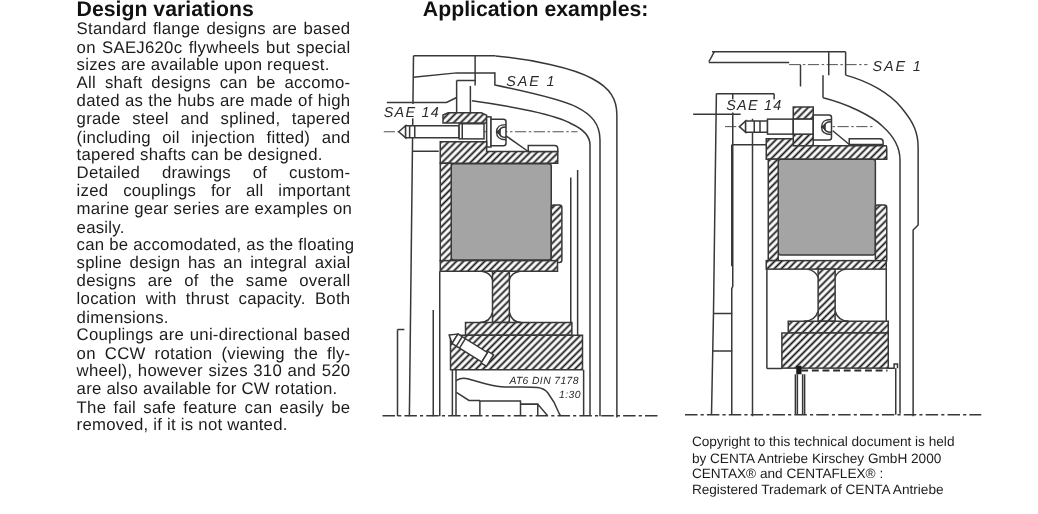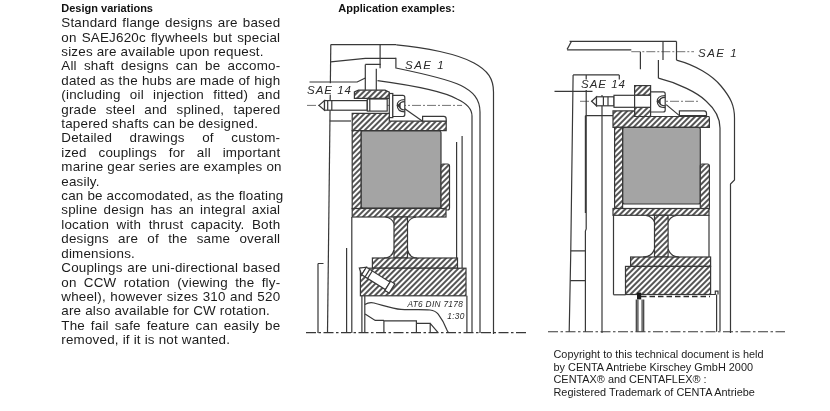--- a/index.html
+++ b/index.html
@@ -1,44 +1,44 @@
 <!DOCTYPE html>
 <html><head>
 <meta charset="utf-8">
 <style>
 html,body{margin:0;padding:0;width:830px;height:411px;background:#ffffff;overflow:hidden;}
 body{font-family:"Liberation Sans",sans-serif;color:#1e1e1e;position:relative;}
-.hd{position:absolute;font-weight:bold;font-size:11px;color:#111;line-height:14px;}
+.hd{position:absolute;font-weight:bold;font-size:17px;color:#111;line-height:14px;}
 #col{position:absolute;left:61.3px;top:16.2px;width:219px;font-size:13.4px;letter-spacing:0.2px;color:#1c1c1c;}
 #col div{height:14.41px;line-height:14.41px;white-space:nowrap;text-align-last:justify;}
 #col div.e{text-align-last:left;}
 #copy{position:absolute;left:553.5px;top:348.4px;font-size:10.9px;line-height:12.4px;color:#1c1c1c;white-space:nowrap;}
 svg{position:absolute;left:0;top:0;}
 </style>
 </head>
 <body>
 <div class="hd" style="left:61.3px;top:1.2px;">Design variations</div>
 <div class="hd" style="left:311.3px;top:1.2px;margin-left:27px;">Application examples:</div>
 <div id="col">
 <div>Standard flange designs are based</div>
 <div>on SAEJ620c flywheels but special</div>
 <div class="e">sizes are available upon request.</div>
 <div>All shaft designs can be accomo-</div>
 <div>dated as the hubs are made of high</div>
+<div>grade steel and splined, tapered</div>
 <div>(including oil injection fitted) and</div>
-<div>grade steel and splined, tapered</div>
 <div class="e">tapered shafts can be designed.</div>
 <div>Detailed drawings of custom-</div>
 <div>ized couplings for all important</div>
 <div>marine gear series are examples on</div>
 <div class="e">easily.</div>
 <div>can be accomodated, as the floating</div>
 <div>spline design has an integral axial</div>
+<div>designs are of the same overall</div>
 <div>location with thrust capacity. Both</div>
-<div>designs are of the same overall</div>
 <div class="e">dimensions.</div>
 <div>Couplings are uni-directional based</div>
 <div>on CCW rotation (viewing the fly-</div>
 <div>wheel), however sizes 310 and 520</div>
 <div class="e">are also available for CW rotation.</div>
 <div>The fail safe feature can easily be</div>
 <div class="e">removed, if it is not wanted.</div>
 </div>
 <svg width="830" height="411" viewBox="0 0 830 411">
 <defs>

